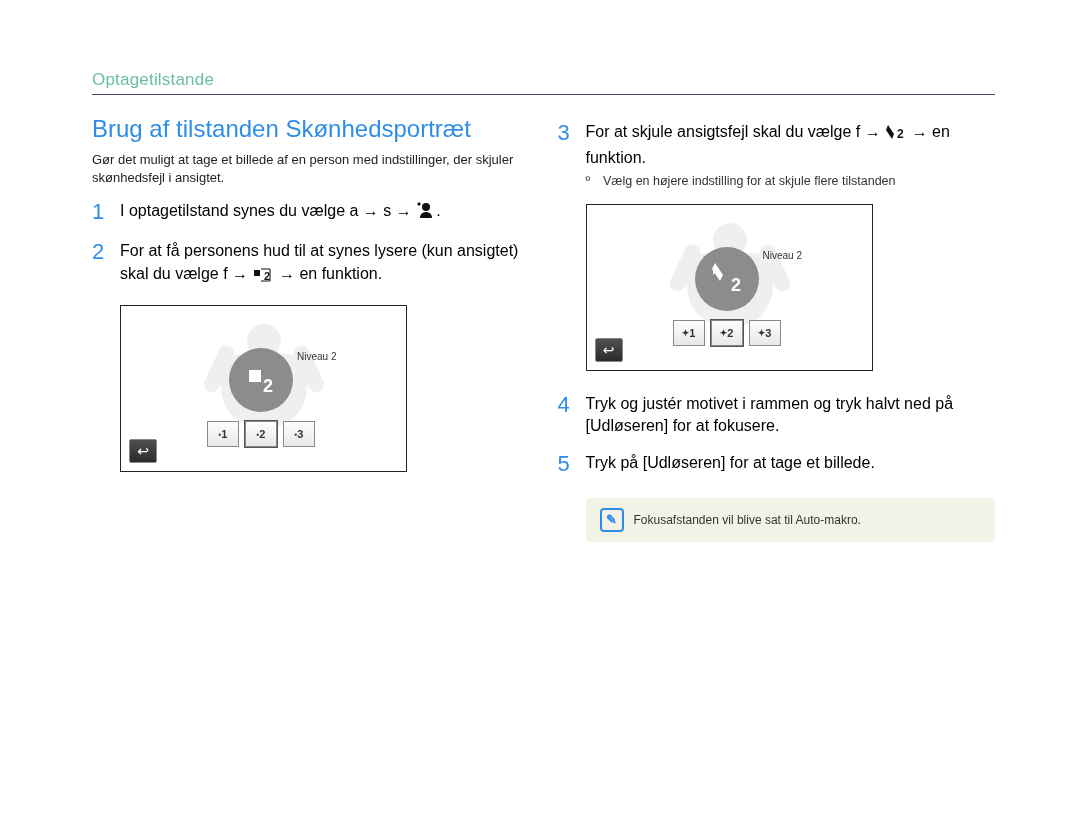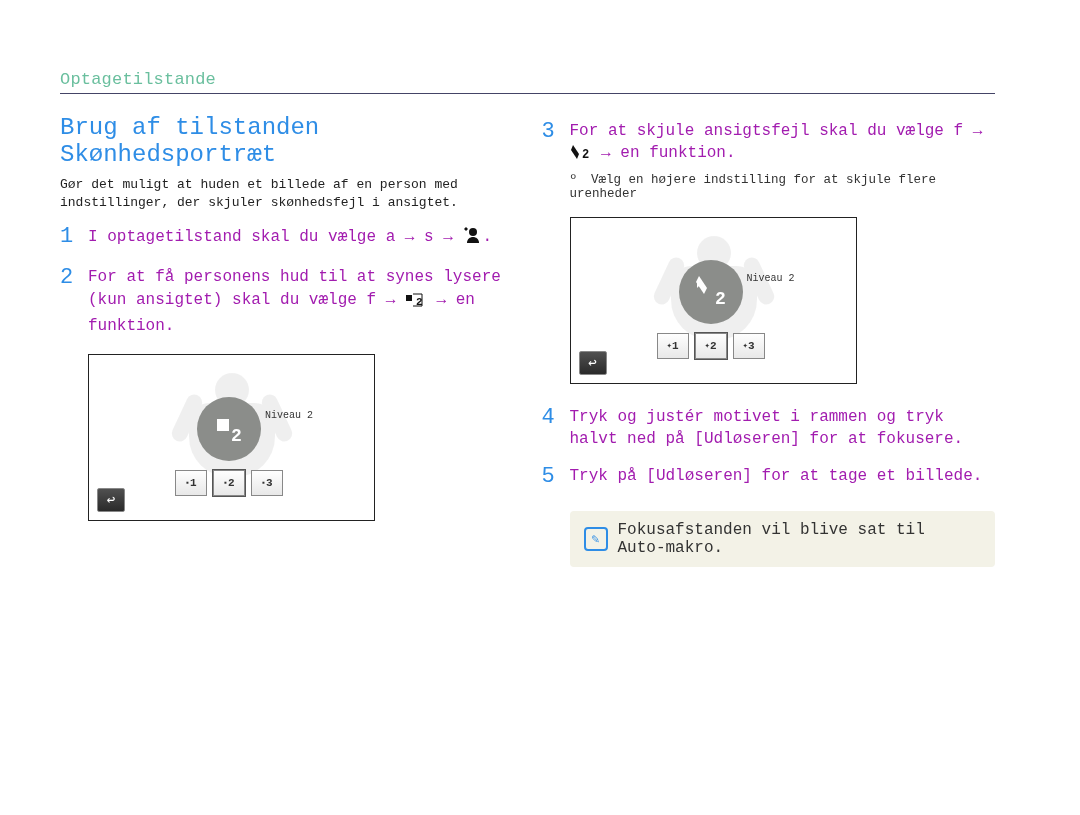--- a/index.html
+++ b/index.html
@@ -1,64 +1,64 @@
 <!DOCTYPE html>
 <html><head>
 <meta charset="utf-8">
 <style>
   html,body{margin:0;padding:0;background:#fff;font-family:Arial,Helvetica,sans-serif;color:#222;}
-  .page{width:1080px;height:815px;position:relative;box-sizing:border-box;padding:70px 85px 0 60px;font-family:Liberation Mono, monospace;}
+  .page{width:1080px;height:815px;position:relative;box-sizing:border-box;padding:70px 85px 0 92px;}
   .section-label{color:#6abf9e;font-size:17px;letter-spacing:0.2px;}
   .hr{height:1px;background:#446; margin-top:4px;margin-bottom:20px;}
   .cols{display:flex;gap:28px;}
   .col{flex:1;min-width:0;}
   .title{color:#2e8de6;font-size:24px;margin:0 0 8px 0;font-weight:400;}
   .lead{font-size:13px;line-height:1.35;color:#222;}
   .step{display:flex;gap:10px;margin-top:14px;}
   .num{color:#2e8de6;font-size:22px;line-height:1.1;width:18px;flex:none;}
-  .step-body{flex:1;font-size:16px;line-height:1.4;color:#a21caf;}
+  .step-body{flex:1;font-size:16px;line-height:1.4;color:#000000;}
   .note{font-size:12.5px;color:#333;margin-left:28px;margin-top:4px;}
   .note .bullet{display:inline-block;width:14px;}
   .shot{border:1px solid #222;width:285px;height:165px;margin:16px 0 0 28px;position:relative;background:#fff;}
   .person-ghost{position:absolute;top:18px;left:88px;width:110px;height:120px;opacity:.22;}
   .ghost-head{position:absolute;top:0;left:38px;width:34px;height:34px;border-radius:50%;background:#bbb;}
   .ghost-body{position:absolute;top:30px;left:12px;width:86px;height:74px;background:#bbb;border-radius:20px 20px 40px 40px;}
   .ghost-arm-l{position:absolute;top:20px;left:2px;width:16px;height:50px;background:#bbb;border-radius:10px;transform:rotate(25deg);}
   .ghost-arm-r{position:absolute;top:20px;right:2px;width:16px;height:50px;background:#bbb;border-radius:10px;transform:rotate(-25deg);}
   .disc{position:absolute;top:42px;left:108px;width:64px;height:64px;border-radius:50%;background:#8b8d8a;display:flex;align-items:center;justify-content:center;color:#fff;font-weight:bold;}
-  .disc-label{position:absolute;top:55px;left:176px;font-size:10px;color:#333;}
+  .disc-label{position:absolute;top:45px;left:176px;font-size:10px;color:#333;}
   .icon-row{position:absolute;bottom:24px;left:86px;display:flex;gap:6px;}
   .ic{width:30px;height:24px;border:1px solid #888;background:linear-gradient(#fefefe,#e8e8e8);display:flex;align-items:center;justify-content:center;font-size:11px;color:#333;font-weight:bold;}
   .back-btn{position:absolute;left:8px;bottom:8px;width:26px;height:22px;border:1px solid #888;background:linear-gradient(#505050,#2a2a2a);color:#fff;display:flex;align-items:center;justify-content:center;border-radius:2px;font-size:14px;}
   .inline-icon{display:inline-flex;align-items:center;justify-content:center;vertical-align:middle;}
   .tip-box{background:#f3f2e7;border-radius:4px;padding:10px 14px;margin:22px 0 0 28px;display:flex;gap:10px;align-items:center;}
   .tip-icn{width:20px;height:20px;flex:none;border:2px solid #2e8de6;border-radius:4px;color:#2e8de6;display:flex;align-items:center;justify-content:center;font-weight:bold;font-size:13px;}
-  .tip-text{font-size:16px;color:#333;}
+  .tip-text{font-size:12px;color:#333;}
   .footer{position:absolute;bottom:22px;left:0;right:0;text-align:center;font-size:12px;color:#444;}
   .footer .pg{margin-left:18px;font-size:13px;color:#222;}
   .arrow{font-family:inherit;}
   .svg-wrap{display:inline-block;vertical-align:-4px;}
 </style>
 </head>
 <body>
 
 <div class="page">
   <div class="section-label">Optagetilstande</div>
   <div class="hr"></div>
 
   <div class="cols">
 
     <div class="col">
       <h2 class="title">Brug af tilstanden Skønhedsportræt</h2>
-      <div class="lead">Gør det muligt at huden et billede af en person med indstillinger, der skjuler skønhedsfejl i ansigtet.</div>
+      <div class="lead">Gør det muligt at tage et billede af en person med indstillinger, der skjuler skønhedsfejl i ansigtet.</div>
 
       <div class="step">
         <div class="num">1</div>
         <div class="step-body">
-          <span>I optagetilstand skal du vælge  a</span>
+          <span>I optagetilstand synes du vælge  a</span>
           <span class="arrow">→</span>
           <span>s</span>
           <span class="arrow">→</span>
           <span class="svg-wrap inline-icon">
             <svg width="20" height="20" viewBox="0 0 20 20">
                 <circle cx="10" cy="7" r="4" fill="#111"></circle>
                 <path d="M4 18c0-4 3-6 6-6s6 2 6 6" fill="#111"></path>
                 <polygon points="3,2 5,4 3,6 1,4" fill="#111"></polygon>
               </svg>
           </span>.
@@ -129,21 +129,21 @@
                 <text x="12" y="15" font-size="12" font-weight="bold" fill="#111">2</text>
               </svg>
           </span>
           <span class="arrow">→</span>
           <span>en funktion.</span>
         </div>
       </div>
 
       <div class="note">
         <span class="bullet">º</span>
-        <span>Vælg en højere indstilling for at skjule flere urenheder</span>
+        <span>Vælg en højere indstilling for at skjule flere tilstanden</span>
       </div>
 
       <div class="shot">
         <div class="person-ghost">
           <div class="ghost-arm-l"></div>
             <div class="ghost-arm-r"></div>
           <div class="ghost-head"></div>
             <div class="ghost-body"></div>
         </div>
         <div class="disc">

